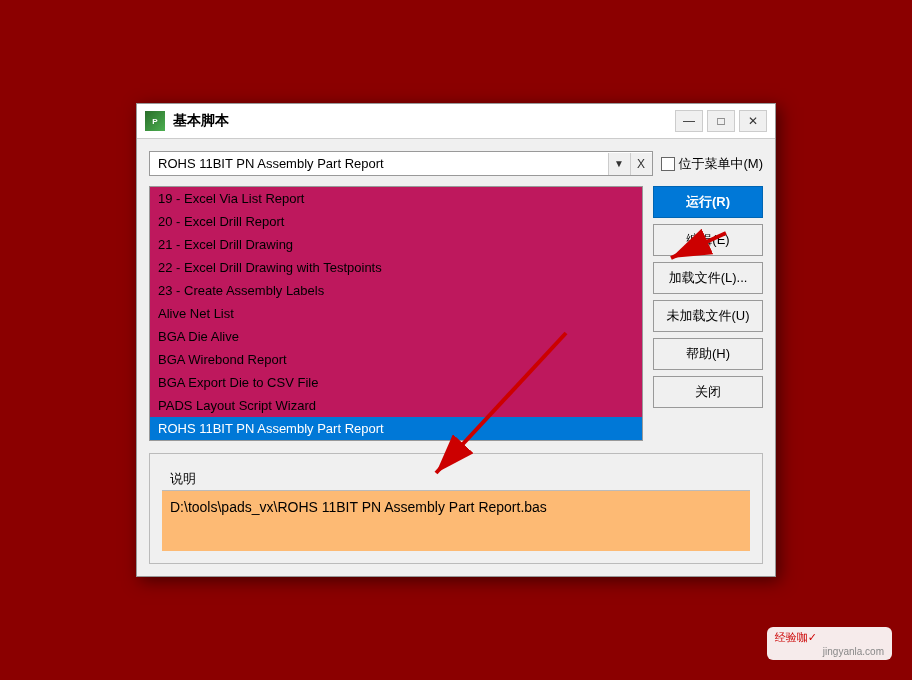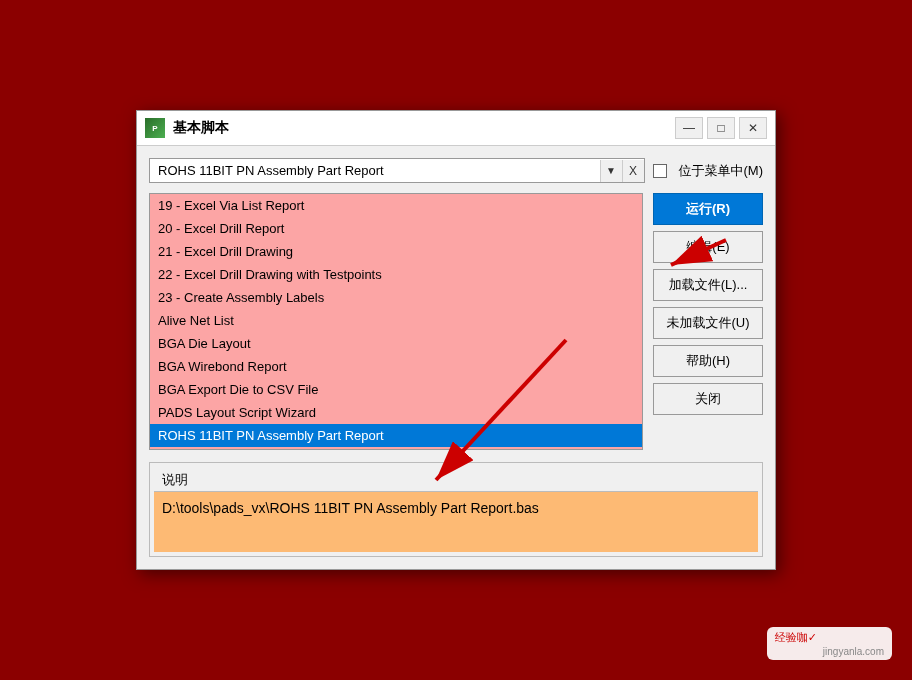--- a/index.html
+++ b/index.html
@@ -129,41 +129,41 @@
       display: flex;
       align-items: center;
       justify-content: center;
       font-size: 10px;
       color: #333;
     }
 
     .menu-checkbox-area {
       display: flex;
       align-items: center;
-      gap: 12px;
+      gap: 4px;
       white-space: nowrap;
       font-size: 13px;
     }
 
     .menu-checkbox {
       width: 14px;
       height: 14px;
       border: 1px solid #666;
       background: white;
     }
 
     .main-area {
       display: flex;
       gap: 10px;
       flex: 1;
     }
 
     .list-container {
       flex: 1;
-      background: #fca5a5;
+      background: #be185d;
       border: 1px solid #999;
       overflow-y: auto;
       min-height: 220px;
     }
 
     .list-item {
       padding: 4px 8px;
       font-size: 13px;
       cursor: pointer;
       color: #000;
@@ -196,21 +196,21 @@
     .run-btn {
       background: #0078d7;
       color: white;
       border-color: #0065b3;
       font-weight: bold;
     }
 
     .description-section {
       margin-top: 12px;
       border: 1px solid #bbb;
-      padding: 4px;
+      padding: 12px;
     }
 
     .description-title {
       font-size: 13px;
       color: #000;
       padding: 4px 8px 2px;
       border-bottom: 1px solid #bbb;
       background: #f0f0f0;
     }
 
@@ -273,21 +273,21 @@
 
       <div class="main-area">
 
         <div class="list-container" id="scriptList">
         <div class="list-item">19 - Excel Via List Report</div>
             <div class="list-item">20 - Excel Drill Report</div>
             <div class="list-item">21 - Excel Drill Drawing</div>
             <div class="list-item">22 - Excel Drill Drawing with Testpoints</div>
             <div class="list-item">23 - Create Assembly Labels</div>
             <div class="list-item">Alive Net List</div>
-            <div class="list-item">BGA Die Layout</div>
+            <div class="list-item">BGA Die Alive</div>
             <div class="list-item">BGA Wirebond Report</div>
             <div class="list-item">BGA Export Die to CSV File</div>
             <div class="list-item">PADS Layout Script Wizard</div>
             <div class="list-item selected">ROHS 11BIT PN Assembly Part Report</div>
           </div>
 
         <div class="buttons-col">
           <button class="action-btn run-btn">运行(R)</button>
           <button class="action-btn">编辑(E)</button>
           <button class="action-btn">加载文件(L)...</button>

